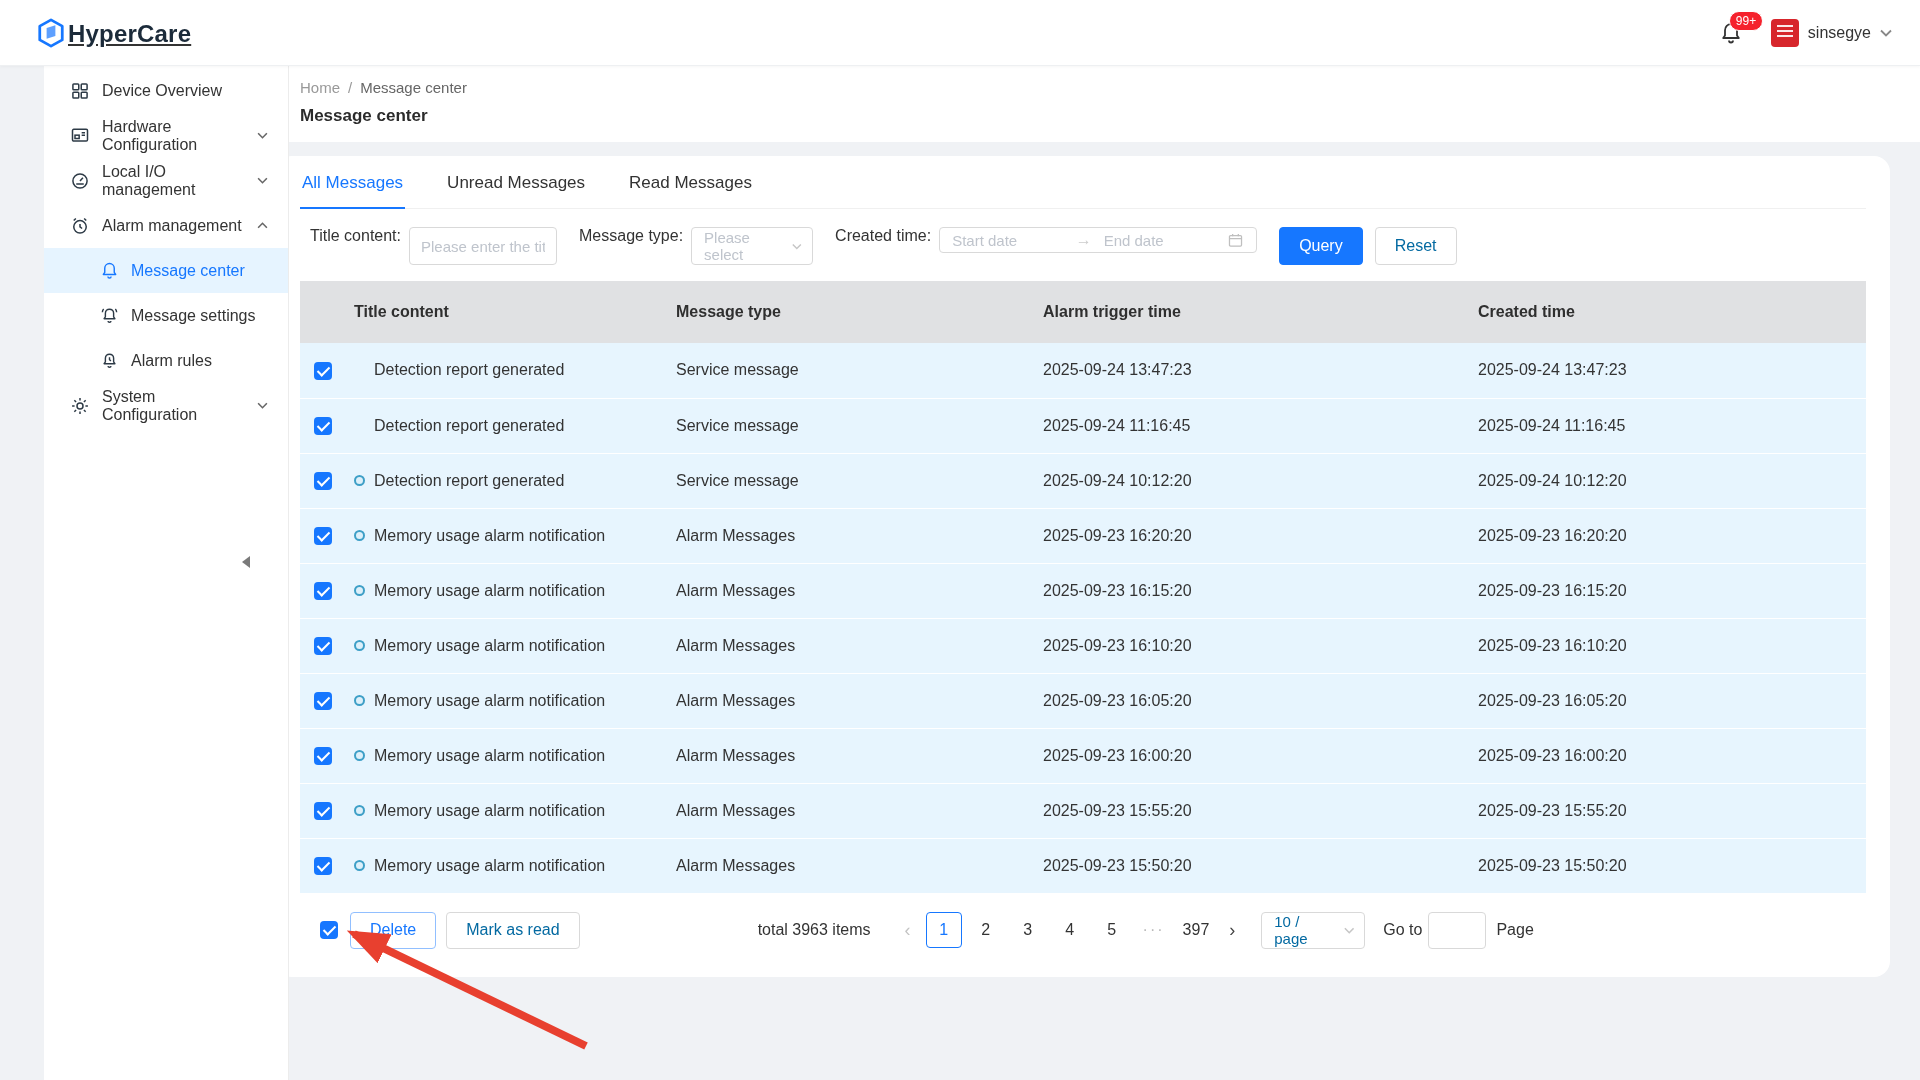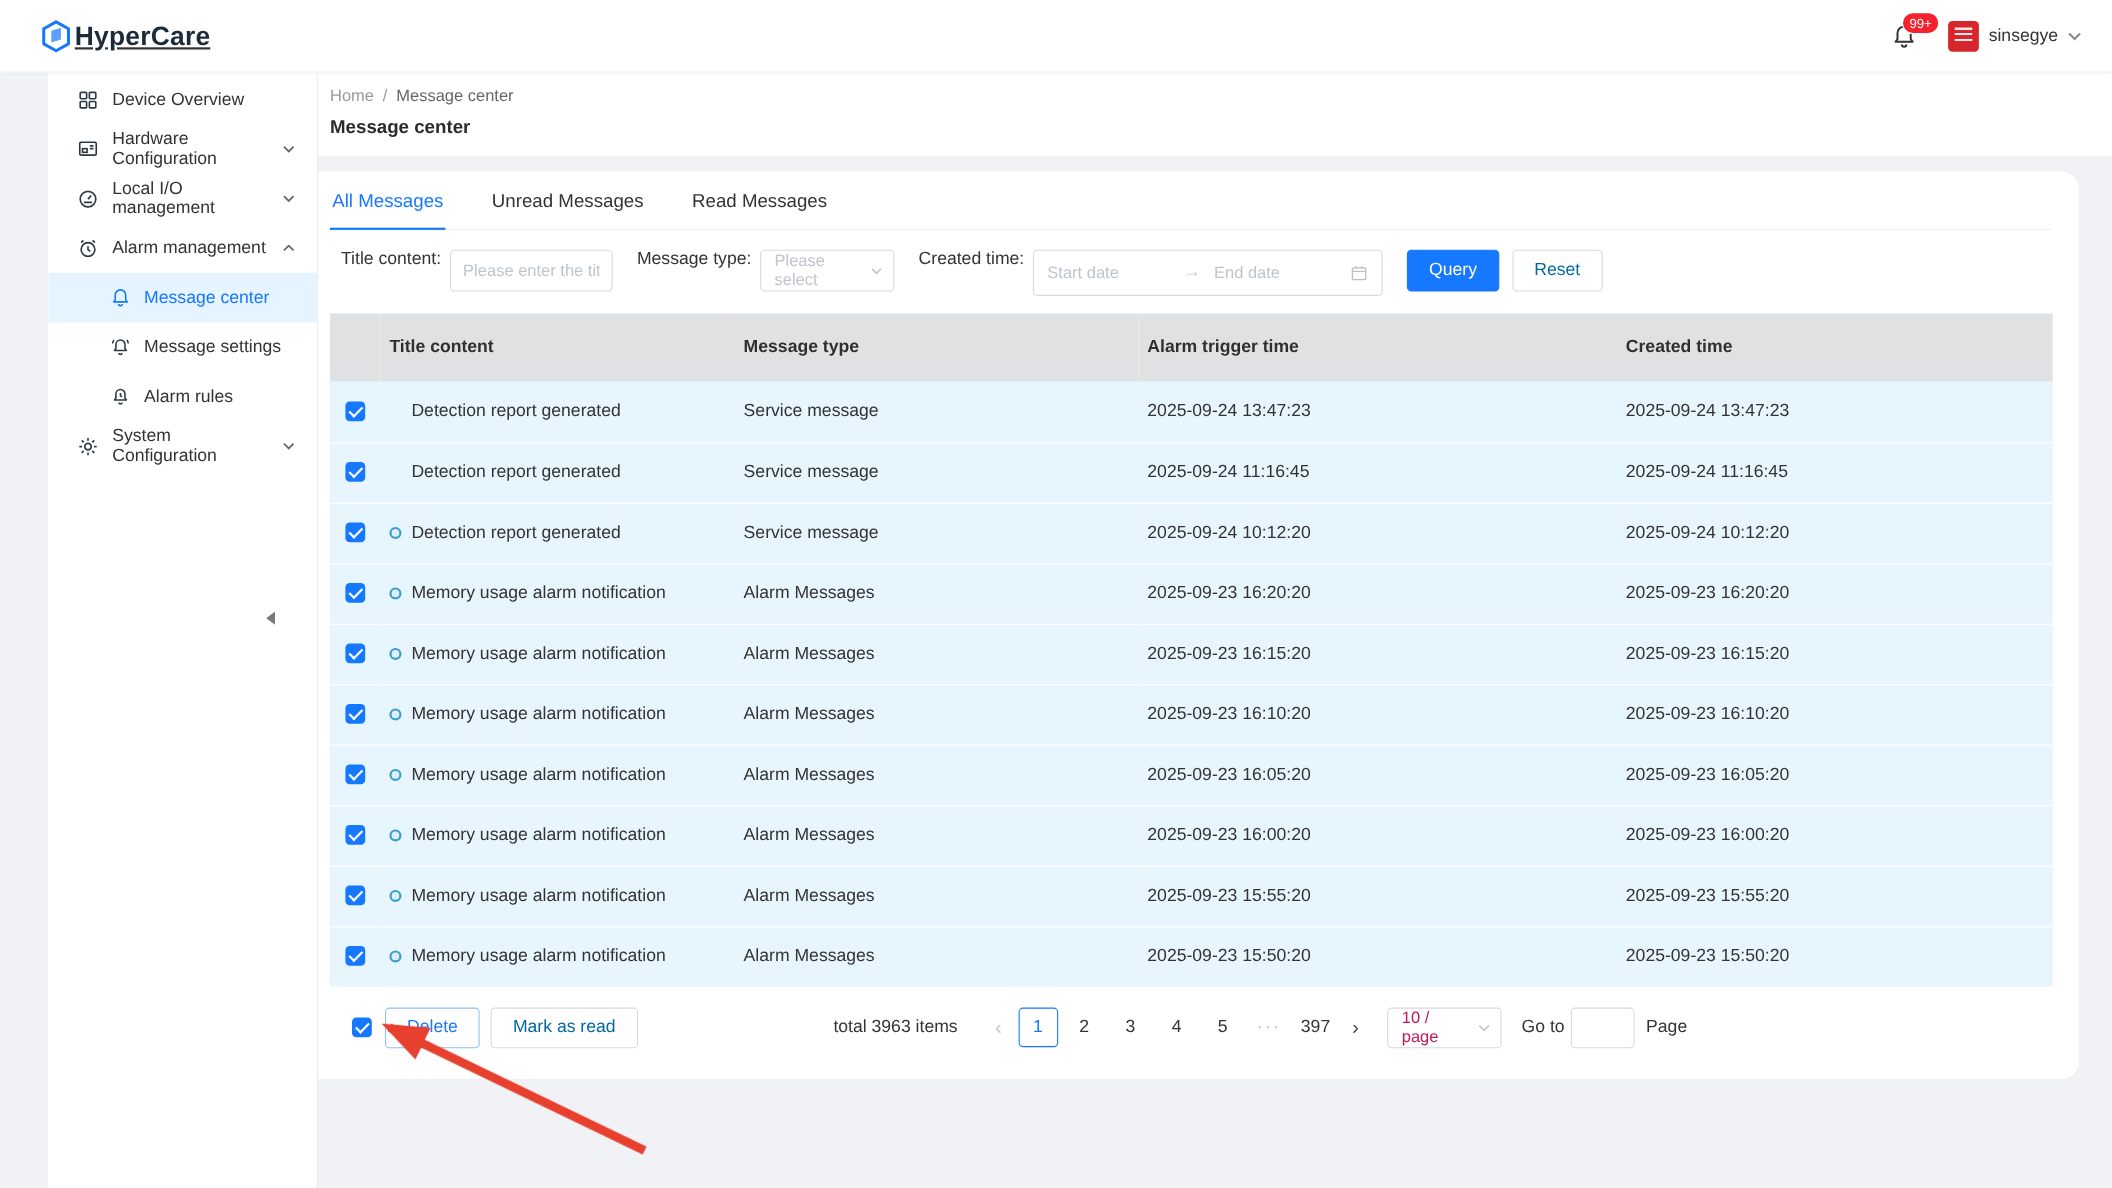--- a/index.html
+++ b/index.html
@@ -57,21 +57,21 @@
   .filters { display:flex; margin:18px 0 16px 10px; font-size:16px; }
   .flabel { color:#333; margin-right:8px; white-space:nowrap; }
   .filters .gap { width:22px; }
   .text-input { width:148px; height:38px; border:1px solid #d9d9d9; border-radius:4px; padding:0 11px;
                 font-size:15px; color:#333; font-family:"Liberation Sans",sans-serif; }
   .text-input::placeholder { color:#bfc4cc; }
   .select { height:38px; border:1px solid #d9d9d9; border-radius:4px; display:flex; align-items:center;
             padding:0 10px 0 12px; gap:10px; cursor:pointer; background:#fff; }
   .select .ph { color:#bfc4cc; font-size:15px; }
   .select.msg-type { width:122px; justify-content:space-between; }
-  .daterange { width:318px; height:42px; border:1px solid #d9d9d9; border-radius:4px; display:flex;
+  .daterange { width:318px; height:26px; border:1px solid #d9d9d9; border-radius:4px; display:flex;
                align-items:center; padding:0 12px; gap:12px; cursor:pointer; background:#fff; }
   .daterange .ph { color:#bfc4cc; font-size:15px; flex:1; }
   .daterange .rarrow { color:#ccc; }
   .btn { height:38px; padding:0 19px; border-radius:4px; border:1px solid #d9d9d9; background:#fff;
          font-size:16px; color:#0369a1; cursor:pointer; font-family:"Liberation Sans",sans-serif; }
   .btn.primary { background:#1677ff; border-color:#1677ff; color:#fff; }
   .btn.delete { color:#1677ff; border-color:#91bfff; }
 
   
   table { width:100%; border-collapse:collapse; table-layout:fixed; }
@@ -97,21 +97,21 @@
   .total { margin-left:168px; margin-right:22px; color:#333; }
   .page-nav { width:30px; text-align:center; font-size:18px; cursor:pointer; user-select:none; }
   .page-nav.prev { color:#c3c3c3; }
   .page-nav.next { color:#444; }
   .pages { display:flex; align-items:center; }
   .page-btn { min-width:36px; height:36px; line-height:34px; text-align:center; border-radius:4px;
               margin:0 3px; cursor:pointer; color:#333; border:1px solid transparent; padding:0 4px; }
   .page-btn.active { border-color:#1677ff; color:#1677ff; background:#fff; }
   .page-btn.ellipsis { color:#b9b9b9; letter-spacing:2px; }
   .select.small { height:37px; margin-left:14px; width:104px; justify-content:space-between; }
-  .select.small .val { color:#be185d; font-size:15px; }
+  .select.small .val { color:#0369a1; font-size:15px; }
   .goto-label { margin-left:18px; margin-right:6px; }
   .goto-input { width:58px; height:37px; border:1px solid #d9d9d9; border-radius:4px; padding:0 8px;
                 font-size:15px; }
   .page-word { margin-left:10px; }
 
   .annotation-arrow { position:fixed; pointer-events:none; z-index:50; }
   svg.icon { display:block; }
 </style>
 </head>
 <body>

